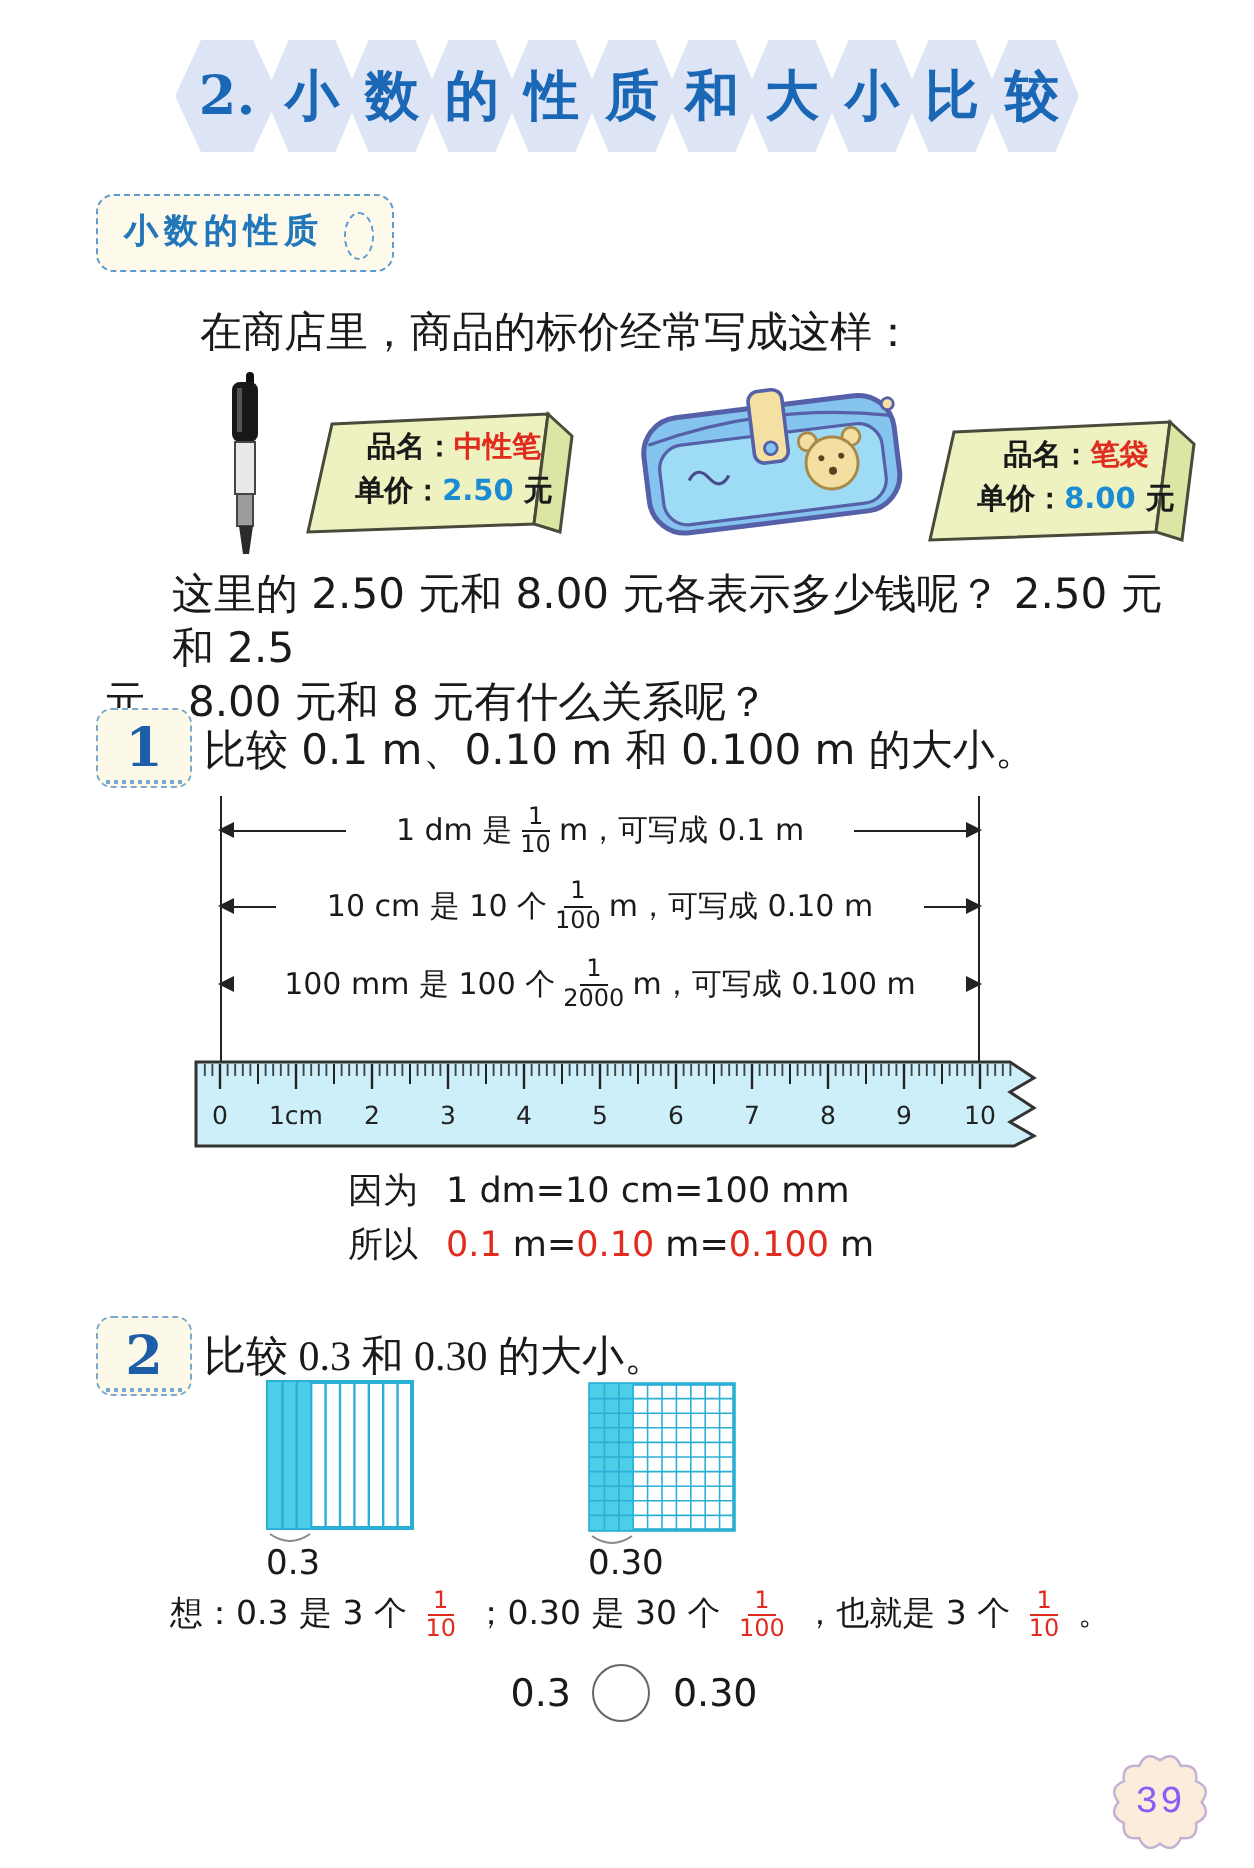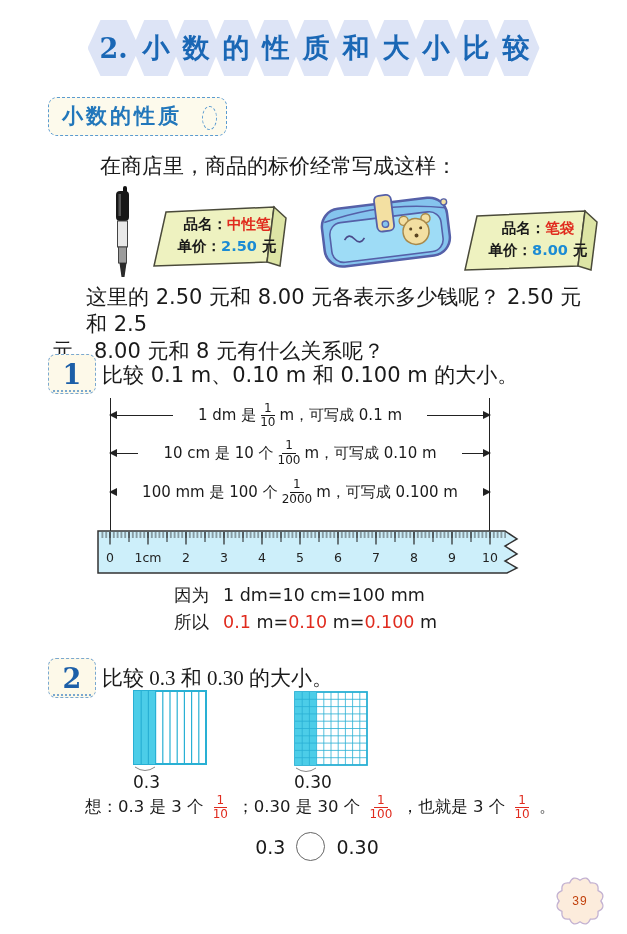--- a/index.html
+++ b/index.html
@@ -6,23 +6,23 @@
   .page{position:relative;width:627px;height:934px;background:#ffffff;margin:0 auto;overflow:hidden;
         font-family:"DejaVu Sans",sans-serif;color:#1a1a1a;}
   
   .title-row{position:absolute;top:20px;left:50%;transform:translateX(-50%);display:flex;}
   .hex{width:47px;height:56px;margin-left:-7px;background:#dde4f6;
        clip-path:polygon(25% 0,75% 0,100% 50%,75% 100%,25% 100%,0 50%);
        display:flex;align-items:center;justify-content:center;
        font-family:"DejaVu Serif",serif;font-weight:bold;font-size:27px;color:#1a67b5;}
   .hex:first-child{margin-left:0;width:52px;}
   
-  .section-label{position:absolute;left:48px;top:97px;height:29px;padding:4px 44px 4px 13px;
+  .section-label{position:absolute;left:48px;top:97px;height:29px;padding:4px 34px 4px 13px;
        border:1.6px dashed #5b9bd0;border-radius:9px;background:#fdfaec;
-       font-size:21px;font-weight:bold;color:#2277bb;letter-spacing:3px;line-height:29px;}
+       font-size:17px;font-weight:bold;color:#2277bb;letter-spacing:3px;line-height:29px;}
   .deco-oval{position:absolute;right:9px;top:8px;width:13px;height:22px;
        border:1.2px dashed #5b9bd0;border-radius:50%;}
   .body-text{position:absolute;font-size:21px;line-height:27px;}
   
   .tag{position:absolute;width:140px;height:66px;}
   .tag svg{position:absolute;left:0;top:0;}
   .tag .tag-lines{position:absolute;left:12px;top:9px;width:130px;text-align:center;
        font-size:14.5px;line-height:22px;font-weight:bold;}
   .red{color:#e02b1e;}
   .blue{color:#1b8bd4;margin-top:40px;}
@@ -49,22 +49,22 @@
   
   .grid-label{position:absolute;font-size:17px;}
   .think-line{position:absolute;left:52px;top:790px;width:556px;font-size:16.5px;
        padding-left:33px;line-height:34px;}
   .think-line .frac{font-size:12px;}
   .compare-row{position:absolute;left:0;top:832px;width:634px;text-align:center;font-size:19px;}
   .circle-blank{display:inline-block;width:27px;height:27px;border:1.4px solid #666;
        border-radius:50%;vertical-align:middle;margin:0 11px 3px 11px;}
   .page-badge{position:absolute;left:555px;top:876px;width:50px;height:50px;}
   .page-badge .num{position:absolute;left:0;top:0;width:50px;height:50px;display:flex;
-       align-items:center;justify-content:center;font-family:Liberation Sans, sans-serif;
-       font-size:12px;color:#c2410c;letter-spacing:1px;}
+       align-items:center;justify-content:center;font-family:Liberation Mono, monospace;
+       font-size:19px;color:#8b5cf6;letter-spacing:1px;}
 </style>
 </head>
 <body>
 
 <div class="page">
 
   <div class="title-row">
     <span class="hex">2.</span>
     <span class="hex">小</span>
     <span class="hex">数</span>

